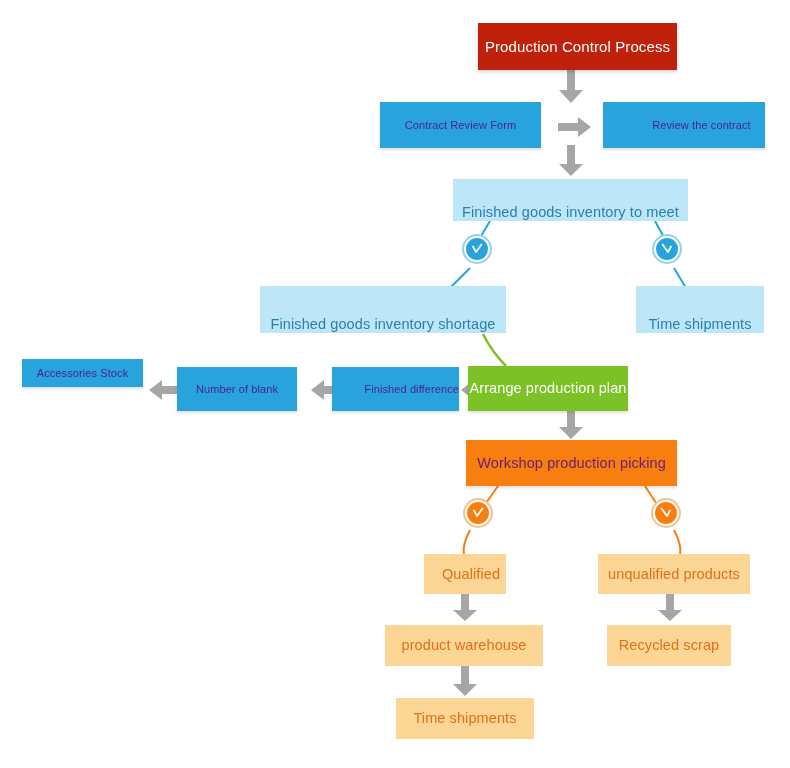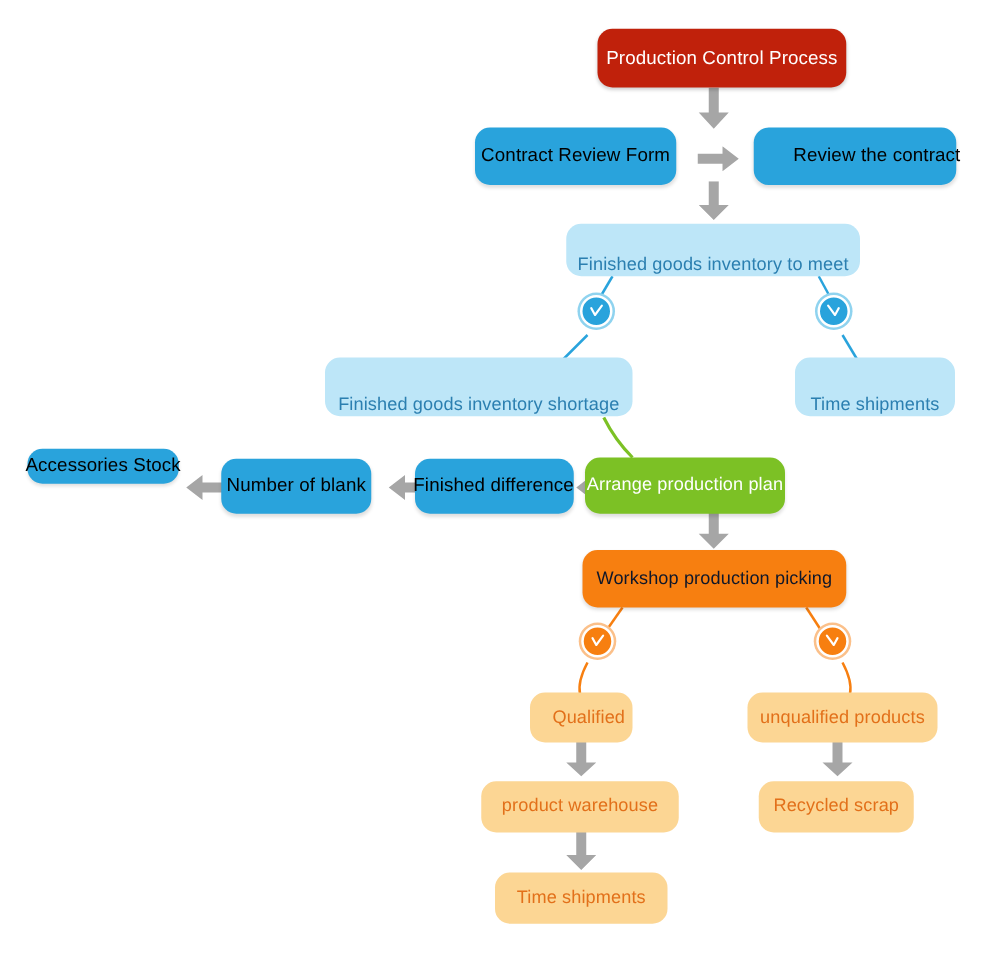--- a/index.html
+++ b/index.html
@@ -16,54 +16,54 @@
     height: 768px;
     background: #ffffff;
     overflow: hidden;
   }
   .node {
     position: absolute;
     display: flex;
     align-items: center;
     justify-content: center;
     box-sizing: border-box;
-    border-radius: 12px;
+    border-radius: 0;
     text-align: center;
     line-height: 1.15;
     white-space: nowrap;
     letter-spacing: 0.1px;
   }
   
   .n-red {
     background: #c0210b;
     color: #ffffff;
     font-size: 15px;
     box-shadow: 0 2px 3px rgba(0,0,0,0.18);
   }
   .n-blue {
     background: #29a3dc;
-    color: #000000;
-    font-size: 15px;
+    color: #4c1d95;
+    font-size: 11px;
     box-shadow: 0 2px 3px rgba(0,0,0,0.13);
   }
   .n-lightblue {
     background: #bde6f8;
     color: #2b7fb0;
     font-size: 14.5px;
     align-items: flex-end;
   }
   .n-green {
     background: #7cc125;
     color: #ffffff;
     font-size: 14.5px;
     box-shadow: 0 2px 3px rgba(0,0,0,0.13);
   }
   .n-orange {
     background: #f77f10;
-    color: #0f172a;
+    color: #701a75;
     font-size: 14.5px;
     box-shadow: 0 2px 3px rgba(0,0,0,0.13);
   }
   .n-lightorange {
     background: #fcd694;
     color: #e2701a;
     font-size: 14.5px;
   }
   
   .arrow {

